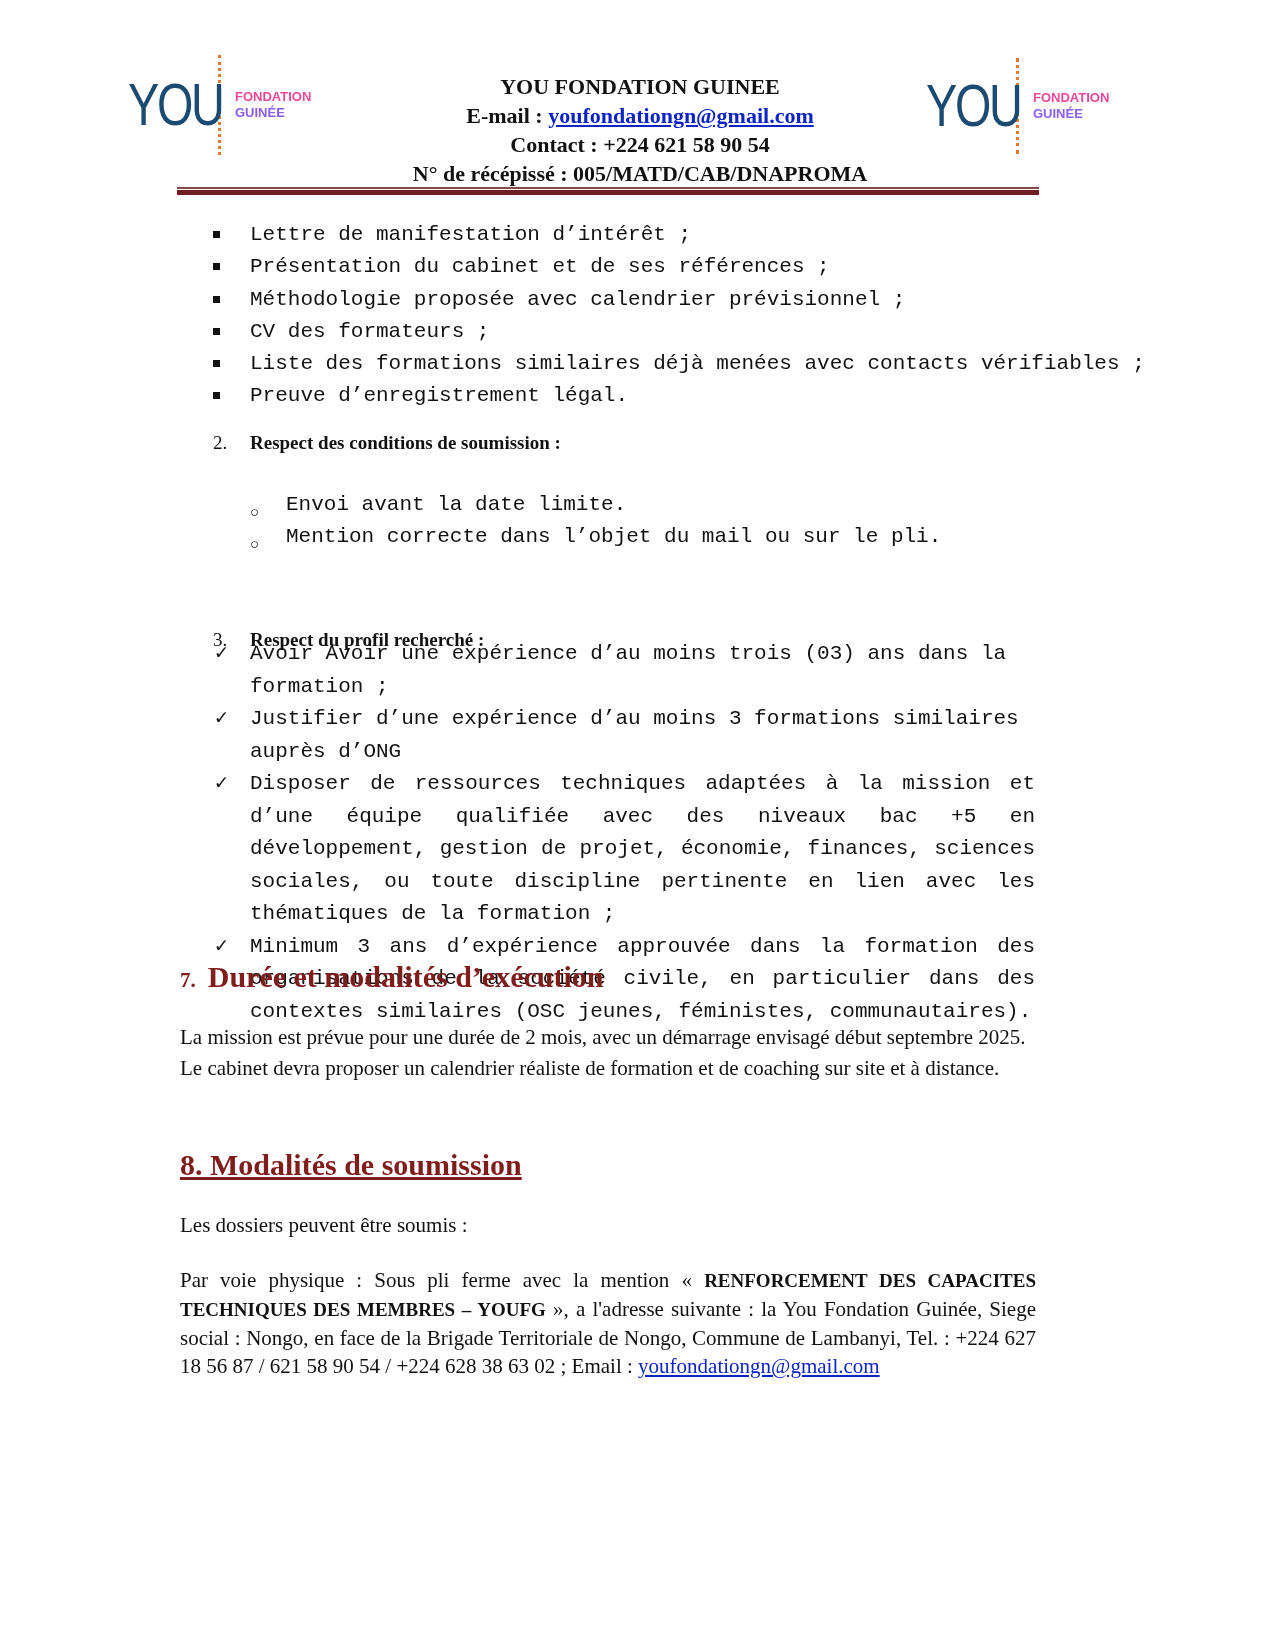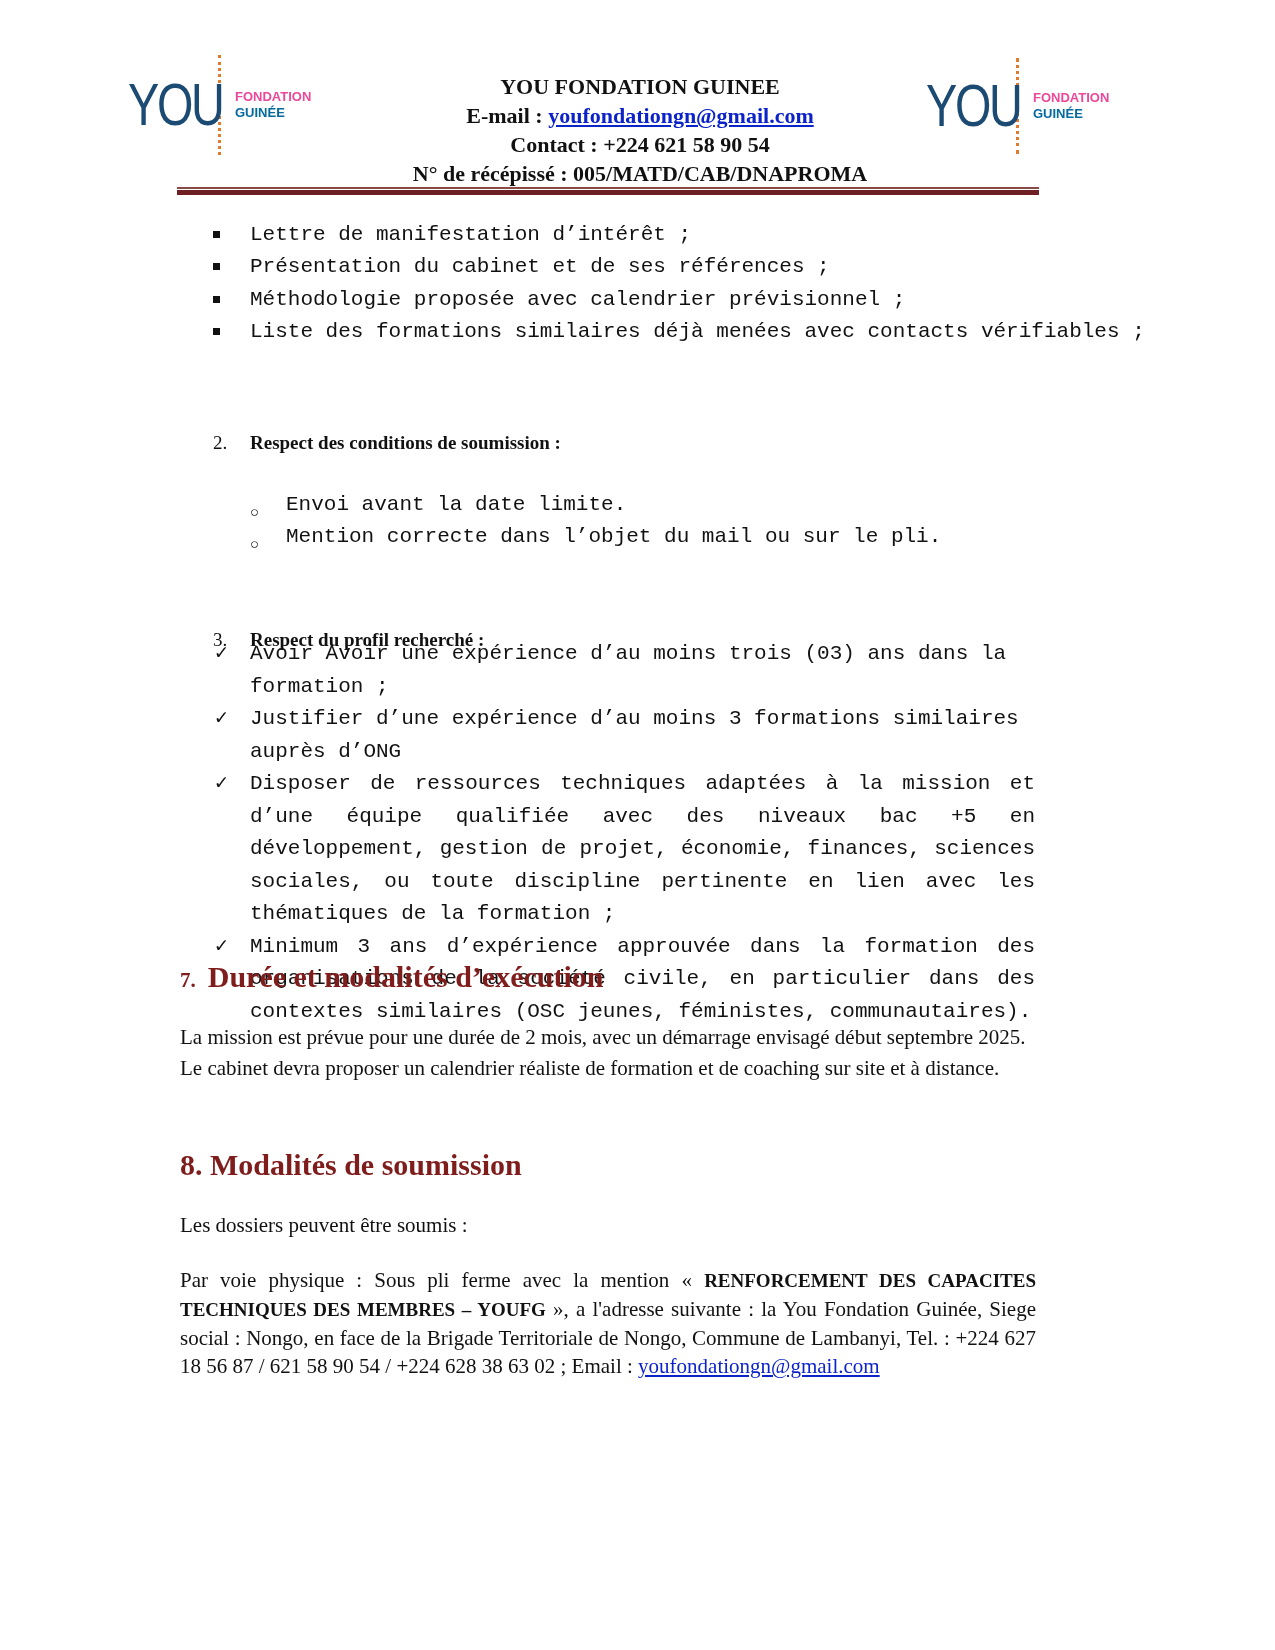--- a/index.html
+++ b/index.html
@@ -8,21 +8,21 @@
   .page { position: absolute; left: 0; top: 0; width: 1275px; height: 1650px; }
 
   
   .logo { position: absolute; display: flex; align-items: center; }
   .logo .you { font-family: "Liberation Sans", sans-serif; color: #1b4a72; font-size: 60px;
                letter-spacing: -3px; transform: scaleX(0.78); transform-origin: left center;
                line-height: 1; width: 90px; }
   .logo .dots { width: 0; border-left: 3px dotted #e07a2e; margin: 0 14px 0 0; }
   .logo .txt { font-family: "Liberation Sans", sans-serif; font-weight: bold; font-size: 13px; line-height: 16px; }
   .logo .txt .l1 { color: #ec4899; }
-  .logo .txt .l2 { color: #0369a1; }
+  .logo .txt .l2 { color: #8b5cf6; }
   .logo-left { left: 128px; top: 55px; height: 100px; }
   .logo-left .dots { height: 100px; }
   .logo-right { left: 926px; top: 58px; height: 96px; }
   .logo-right .dots { height: 96px; }
 
   .head-center { position: absolute; left: 330px; width: 620px; top: 72px; text-align: center;
                  font-family: "Liberation Serif", serif; font-weight: bold; font-size: 22px; line-height: 29px; color: #111; }
   .head-center a { color: #0b23c9; text-decoration: underline; }
 
   .rule { position: absolute; left: 177px; width: 862px; top: 187px; height: 10px; }
@@ -90,21 +90,23 @@
   <div class="rule">
     <div class="r1"></div>
       <div class="r2"></div>
       <div class="r3"></div>
   </div>
 
   <ul class="sq body-text">
     <li><span class="mk"></span><span>Lettre de manifestation d’intérêt ;</span></li>
     <li><span class="mk"></span><span>Présentation du cabinet et de ses références ;</span></li>
     <li><span class="mk"></span><span>Méthodologie proposée avec calendrier prévisionnel ;</span></li>
+    <li><span class="mk"></span><span>CV des formateurs ;</span></li>
     <li><span class="mk"></span><span>Liste des formations similaires déjà menées avec contacts vérifiables ;</span></li>
+    <li><span class="mk"></span><span>Preuve d’enregistrement légal.</span></li>
   </ul>
 
   <div class="num-item" style="top:432px;">
     <span class="n">2.</span><span class="t">Respect des conditions de soumission :</span>
   </div>
   <ul class="circ body-text">
     <li><span class="mk">○</span><span>Envoi avant la date limite.</span></li>
     <li><span class="mk">○</span><span>Mention correcte dans l’objet du mail ou sur le pli.</span></li>
   </ul>
 
@@ -116,17 +118,17 @@
     <li><span class="mk">✓</span><span>Justifier d’une expérience d’au moins 3 formations similaires auprès d’ONG</span></li>
     <li class="j"><span class="mk">✓</span><span>Disposer de ressources techniques adaptées à la mission et d’une équipe qualifiée avec des niveaux bac +5 en développement, gestion de projet, économie, finances, sciences sociales, ou toute discipline pertinente en lien avec les thématiques de la formation ;</span></li>
     <li class="j"><span class="mk">✓</span><span>Minimum 3 ans d’expérience approuvée dans la formation des organisations de la société civile, en particulier dans des contextes similaires (OSC jeunes, féministes, communautaires).</span></li>
   </ul>
 
   <div class="h2" style="top:960px;">
     <span class="num7">7.</span><span>Durée et modalités d’exécution</span>
   </div>
   <div class="para" style="top:1022px; width:850px;">La mission est prévue pour une durée de 2 mois, avec un démarrage envisagé début septembre 2025. Le cabinet devra proposer un calendrier réaliste de formation et de coaching sur site et à distance.</div>
 
-  <div class="h2" style="top:1148px;">8. Modalités de soumission</div>
+  <div class="h2" style="top:1148px;text-decoration:underline;">8. Modalités de soumission</div>
   <div class="para" style="top:1210px;">Les dossiers peuvent être soumis :</div>
   <div class="para j" style="top:1266px; line-height:28px;"><span>Par voie physique : Sous pli ferme avec la mention « </span><b>RENFORCEMENT DES CAPACITES TECHNIQUES DES MEMBRES – YOUFG</b><span> », a l'adresse suivante : la You Fondation Guinée, Siege social : Nongo, en face de la Brigade Territoriale de Nongo, Commune de Lambanyi, Tel. : +224 627 18 56 87 / 621 58 90 54 / +224 628 38 63 02 ; Email : </span><a>youfondationgn@gmail.com</a></div>
 
 </div>
 
 </body></html>

